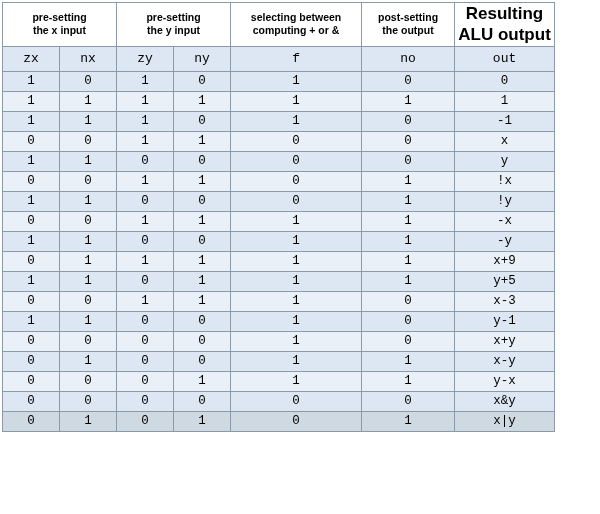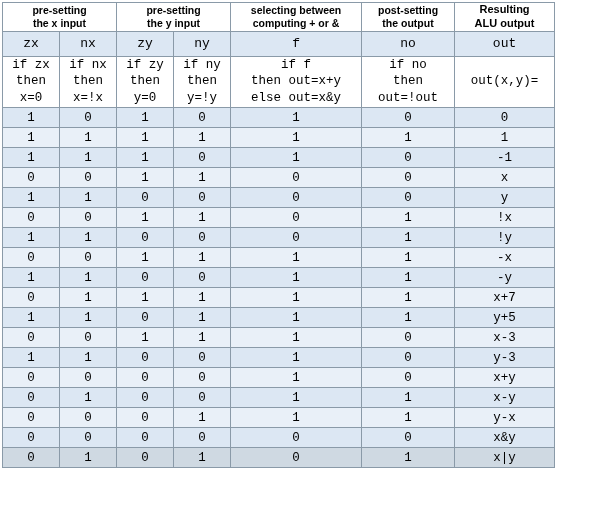--- a/index.html
+++ b/index.html
@@ -30,21 +30,21 @@
   tr.group-row th {
     border: none;
     background: #ffffff;
     font-size: 10.5px;
     font-weight: bold;
     line-height: 1.25;
     padding: 4px 2px 6px 2px;
     color: #000000;
   }
   tr.group-row th.res {
-    font-size: 11px;
+    font-size: 17px;
   }
   
   tr.mnemonic-row td {
     background: #dce7f3;
     font-family: "Liberation Mono", monospace;
     font-size: 13px;
     height: 24px;
     color: #000000;
   }
   
@@ -107,41 +107,20 @@
     </tr>
     <tr class="mnemonic-row">
       <td>zx</td>
       <td>nx</td>
       <td>zy</td>
       <td>ny</td>
       <td>f</td>
       <td>no</td>
       <td>out</td>
     </tr>
-    <tr class="desc-row">
-      <td>if zx
-then
-x=0</td>
-      <td>if nx
-then
-x=!x</td>
-      <td>if zy
-then
-y=0</td>
-      <td>if ny
-then
-y=!y</td>
-      <td>if f
-then out=x+y
-else out=x&amp;y</td>
-      <td>if no
-then
-out=!out</td>
-      <td>out(x,y)=</td>
-    </tr>
   </thead>
   <tbody>
       <tr class="data-row">
         <td>1</td>
         <td>0</td>
         <td>1</td>
         <td>0</td>
         <td>1</td>
         <td>0</td>
         <td class="out-col">0</td>
@@ -218,21 +197,21 @@
         <td>1</td>
         <td class="out-col">-y</td>
       </tr>
       <tr class="data-row alt">
         <td>0</td>
         <td>1</td>
         <td>1</td>
         <td>1</td>
         <td>1</td>
         <td>1</td>
-        <td class="out-col">x+7</td>
+        <td class="out-col">x+9</td>
       </tr>
       <tr class="data-row">
         <td>1</td>
         <td>1</td>
         <td>0</td>
         <td>1</td>
         <td>1</td>
         <td>1</td>
         <td class="out-col">y+5</td>
       </tr>
@@ -245,21 +224,21 @@
         <td>0</td>
         <td class="out-col">x-3</td>
       </tr>
       <tr class="data-row">
         <td>1</td>
         <td>1</td>
         <td>0</td>
         <td>0</td>
         <td>1</td>
         <td>0</td>
-        <td class="out-col">y-3</td>
+        <td class="out-col">y-1</td>
       </tr>
       <tr class="data-row alt">
         <td>0</td>
         <td>0</td>
         <td>0</td>
         <td>0</td>
         <td>1</td>
         <td>0</td>
         <td class="out-col">x+y</td>
       </tr>

